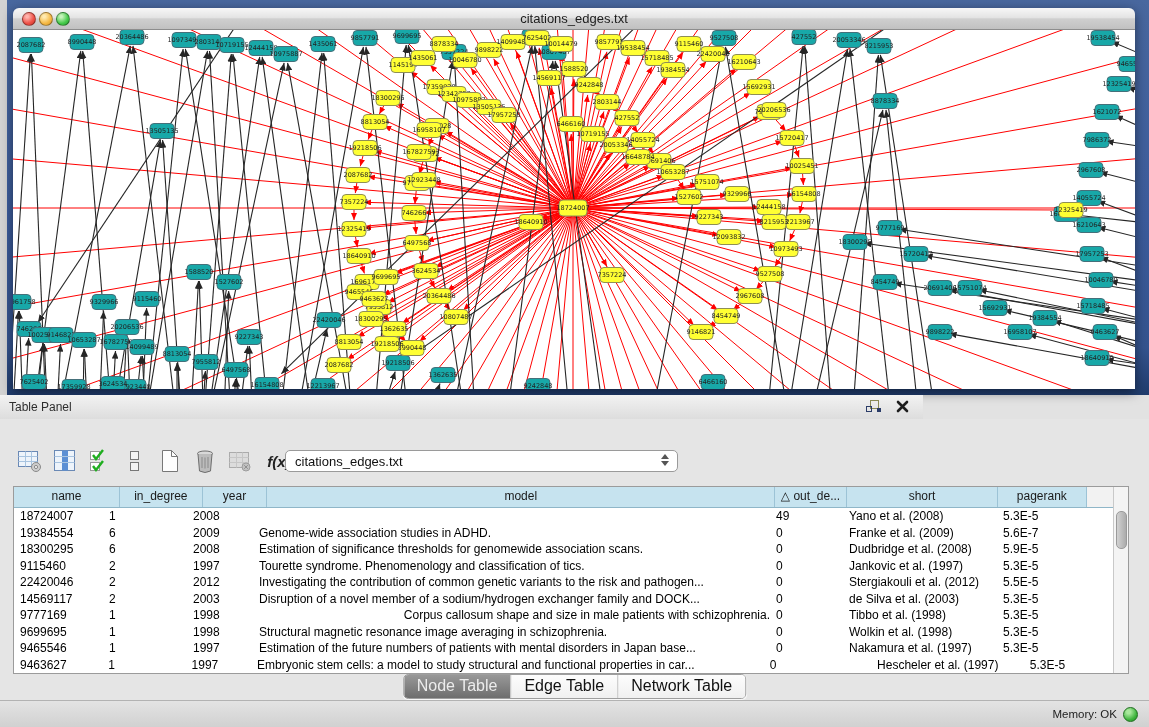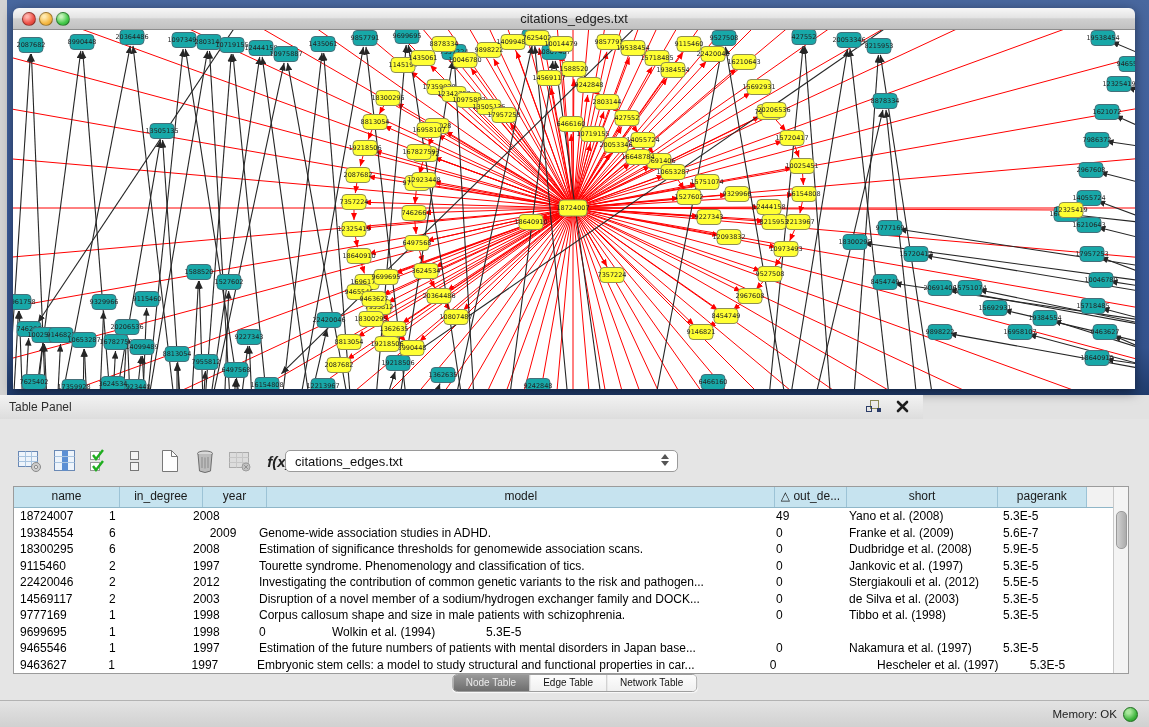--- a/index.html
+++ b/index.html
@@ -56,21 +56,21 @@
   .tbody .tr{display:flex;height:16.5px;}
   .td{box-sizing:border-box;padding-left:6px;font-size:12px;color:#000;line-height:16.5px;
     overflow:hidden;white-space:nowrap;}
   .vscroll{width:14px;background:#f4f4f4;border-left:1px solid #c9c9c9;position:relative;}
   .vthumb{position:absolute;left:2px;top:24px;width:9px;height:36px;background:linear-gradient(90deg,#d2d2d2,#ababab);
     border:1px solid #9a9a9a;border-radius:5px;}
   
   .tabs{position:absolute;left:50%;transform:translateX(-50%);top:255px;display:flex;
     border:1px solid #9e9e9e;border-radius:5px;overflow:hidden;background:#fbfbfb;
     box-shadow:0 1px 1px rgba(255,255,255,.8);}
-  .tab{padding:2px 13px 3px 13px;font-size:10px;color:#111;background:linear-gradient(#fdfdfd,#f0f0f0);
+  .tab{padding:2px 13px 3px 13px;font-size:16px;color:#111;background:linear-gradient(#fdfdfd,#f0f0f0);
     border-left:1px solid #c4c4c4;}
   .tab:first-child{border-left:none;}
   .tab.active{background:linear-gradient(#989898,#6e6e6e);color:#ececec;}
   
   .statusbar{position:absolute;left:0;top:700px;width:1149px;height:27px;
     background:linear-gradient(#e3e3e3,#d0d0d0);border-top:1px solid #b2b2b2;}
   .mem{position:absolute;right:32px;top:7px;font-size:11.5px;color:#222;}
   .memdot{position:absolute;right:11px;top:6px;width:13px;height:13px;border-radius:50%;
     border:1px solid #1d6e1d;background:radial-gradient(circle at 35% 30%,#a8e89c 15%,#3ab23a 65%,#2a8f2a);}
 </style>
@@ -1113,21 +1113,21 @@
             <div class="td" style="width: 84px;">1</div>
             <div class="td" style="width: 66px;">2008</div>
             <div class="td" style="width: 517px; margin-top: 25px;">Changes of HCN gene expression and I(f) currents in Nkx2.5-positive cardiomyoc...</div>
             <div class="td" style="width: 73px;">49</div>
             <div class="td" style="width: 154px;">Yano et al. (2008)</div>
             <div class="td" style="width: 90px;">5.3E-5</div>
           </div>
           <div class="tr">
             <div class="td" style="width: 89px;">19384554</div>
             <div class="td" style="width: 84px;">6</div>
-            <div class="td" style="width: 66px; text-align: center;">2009</div>
+            <div class="td" style="width: 66px;">2009</div>
             <div class="td" style="width: 517px;">Genome-wide association studies in ADHD.</div>
             <div class="td" style="width: 73px;">0</div>
             <div class="td" style="width: 154px;">Franke et al. (2009)</div>
             <div class="td" style="width: 90px;">5.6E-7</div>
           </div>
           <div class="tr">
             <div class="td" style="width: 89px;">18300295</div>
             <div class="td" style="width: 84px;">6</div>
             <div class="td" style="width: 66px;">2008</div>
             <div class="td" style="width: 517px;">Estimation of significance thresholds for genomewide association scans.</div>
@@ -1159,31 +1159,32 @@
             <div class="td" style="width: 66px;">2003</div>
             <div class="td" style="width: 517px;">Disruption of a novel member of a sodium/hydrogen exchanger family and DOCK...</div>
             <div class="td" style="width: 73px;">0</div>
             <div class="td" style="width: 154px;">de Silva et al. (2003)</div>
             <div class="td" style="width: 90px;">5.3E-5</div>
           </div>
           <div class="tr">
             <div class="td" style="width: 89px;">9777169</div>
             <div class="td" style="width: 84px;">1</div>
             <div class="td" style="width: 66px;">1998</div>
-            <div class="td" style="width: 517px;">Corpus callosum shape and size in male patients with schizophrenia.</div>
+            <div class="td" style="width: 517px; text-align: right;">Corpus callosum shape and size in male patients with schizophrenia.</div>
             <div class="td" style="width: 73px;">0</div>
             <div class="td" style="width: 154px;">Tibbo et al. (1998)</div>
             <div class="td" style="width: 90px;">5.3E-5</div>
           </div>
           <div class="tr">
             <div class="td" style="width: 89px;">9699695</div>
             <div class="td" style="width: 84px;">1</div>
             <div class="td" style="width: 66px;">1998</div>
+            <div class="td" style="width: 517px;">Structural magnetic resonance image averaging in schizophrenia.</div>
             <div class="td" style="width: 73px;">0</div>
-            <div class="td" style="width: 154px;">Wolkin et al. (1994)</div>
+            <div class="td" style="width: 154px;">Wolkin et al. (1998)</div>
             <div class="td" style="width: 90px;">5.3E-5</div>
           </div>
           <div class="tr">
             <div class="td" style="width: 89px;">9465546</div>
             <div class="td" style="width: 84px;">1</div>
             <div class="td" style="width: 66px;">1997</div>
             <div class="td" style="width: 517px;">Estimation of the future numbers of patients with mental disorders in Japan base...</div>
             <div class="td" style="width: 73px;">0</div>
             <div class="td" style="width: 154px;">Nakamura et al. (1997)</div>
             <div class="td" style="width: 90px;">5.3E-5</div>

